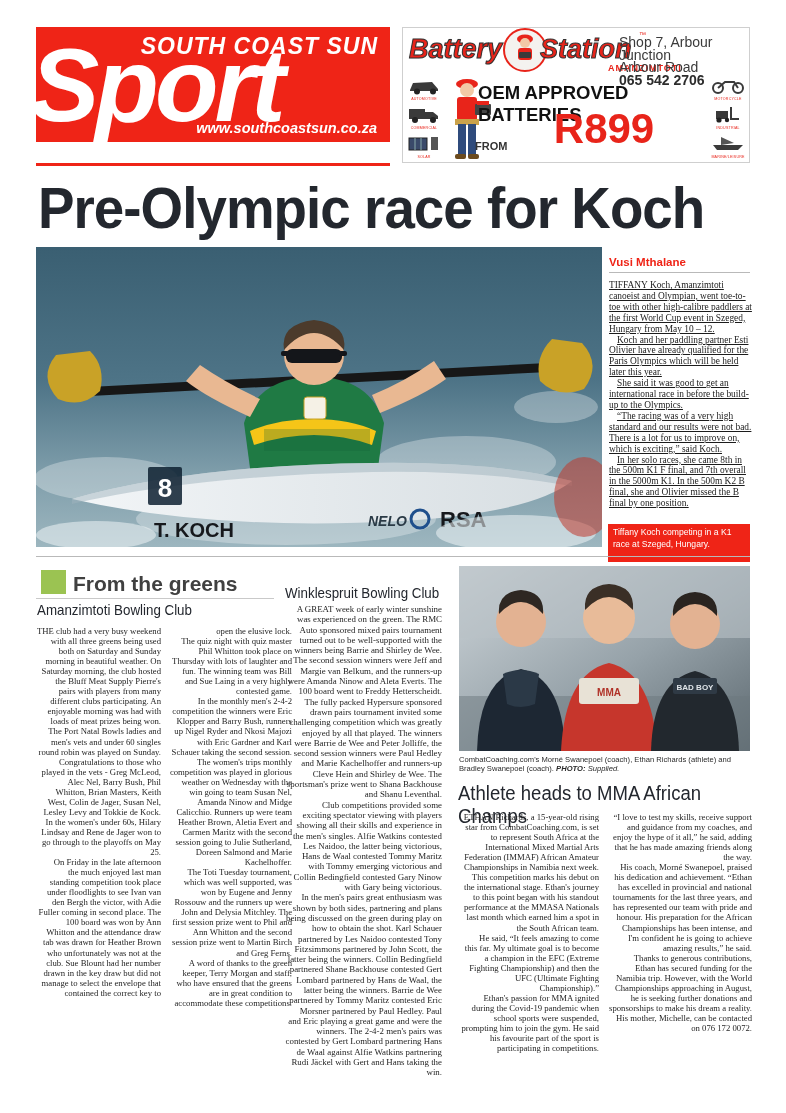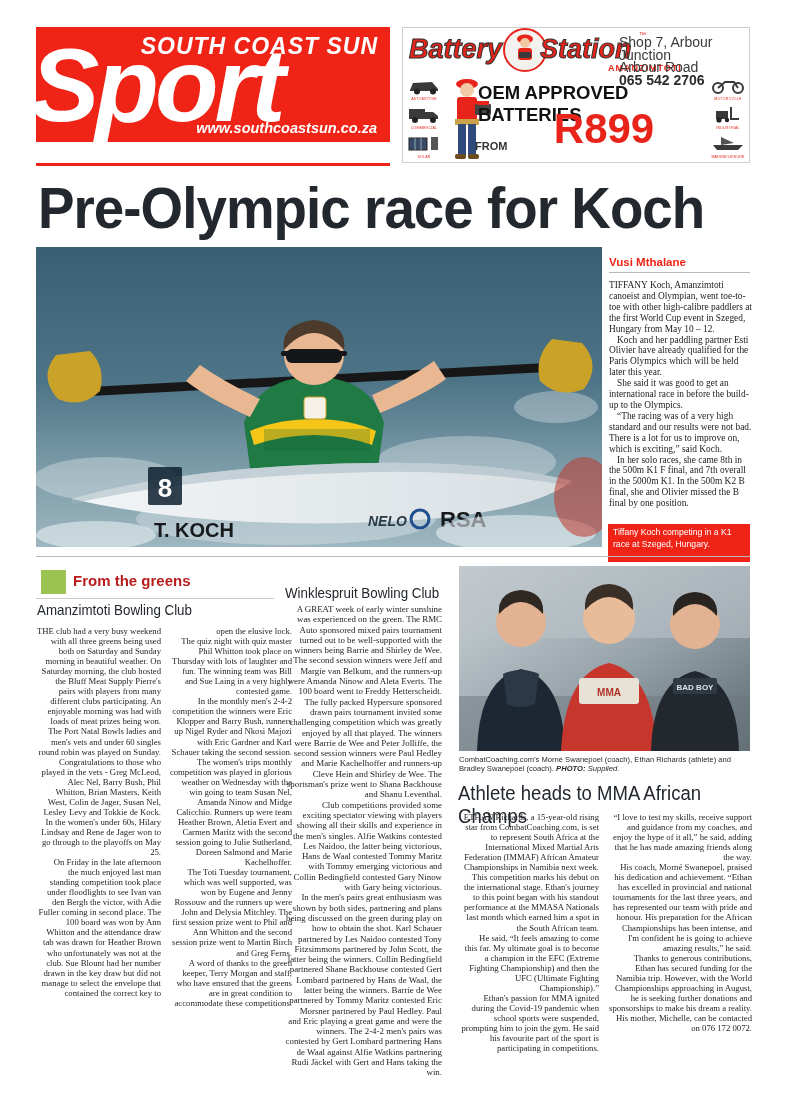--- a/index.html
+++ b/index.html
@@ -89,30 +89,30 @@
   .hero-cap { position:absolute; left:608px; top:524px; width:142px; padding:3px 5px 12px 5px;
     background:#ef2417; color:#fff; font-family:"Liberation Sans", sans-serif;
     font-size:8.6px; line-height:11.5px; }
 
   
   .byline { position:absolute; left:609px; top:256px;
     font-family:"Liberation Sans", sans-serif; font-weight:bold; font-size:11.5px; color:#ef2417; }
   .byline-rule { position:absolute; left:609px; top:272px; width:141px; height:1px; background:#b9b9b9; }
   .lead { position:absolute; left:609px; top:280px; width:143px;
     font-size:9.4px; line-height:10.9px; color:#1c1c1c; text-align:left; }
-  .lead p { margin:0; }
+  .lead p { margin:0;text-decoration:underline; }
   .lead p + p { text-indent:8px; }
 
   
   .sec-rule { position:absolute; left:36px; top:556px; width:714px; height:1px; background:#b9b9b9; }
 
   
   .greens-swatch { position:absolute; left:41px; top:570px; width:25px; height:24px; background:#9bc352; }
   .greens-title { position:absolute; left:73px; top:572px;
-    font-family:"Liberation Sans", sans-serif; font-weight:bold; font-size:15px; color:#b91c1c; }
+    font-family:"Liberation Sans", sans-serif; font-weight:bold; font-size:21px; color:#404040; }
   .greens-underline { position:absolute; left:36px; top:598px; width:238px; height:1px; background:#c9c9c9; }
 
   
   .club-h1 { position:absolute; left:37px; top:602px; width:240px;
     font-family:"Liberation Sans", sans-serif; font-weight:normal; font-size:14.5px; color:#23272e;
     transform:scaleX(0.92); transform-origin:left center; }
   .club-h2 { position:absolute; left:285px; top:585px; width:168px;
     font-family:"Liberation Sans", sans-serif; font-weight:normal; font-size:14.5px; color:#23272e;
     transform:scaleX(0.92); transform-origin:left center; }
 

